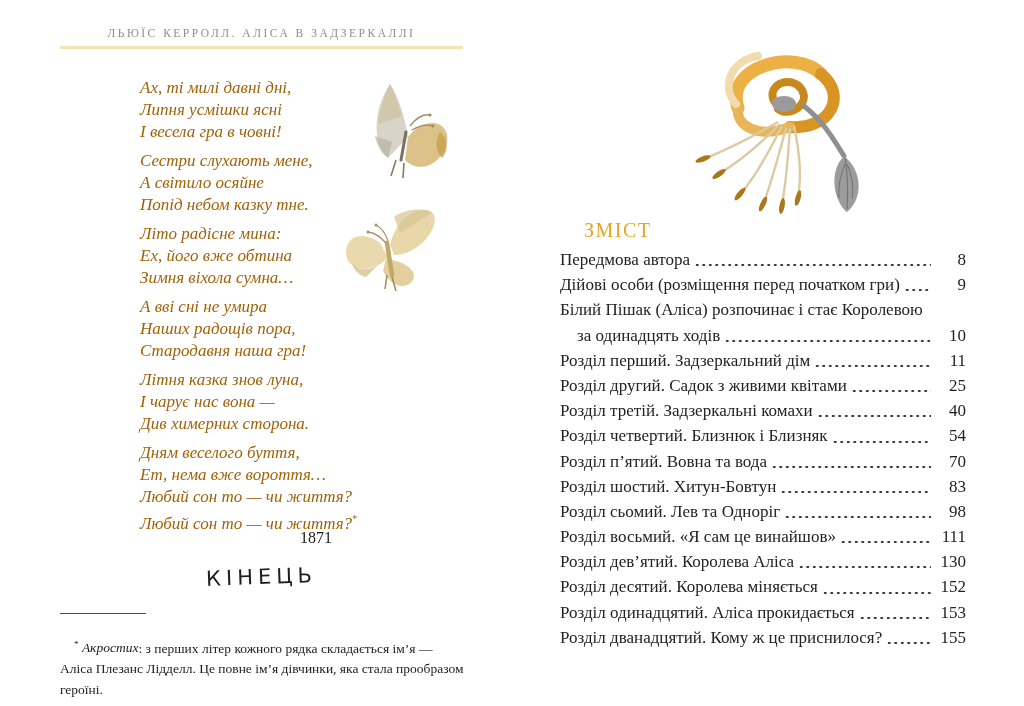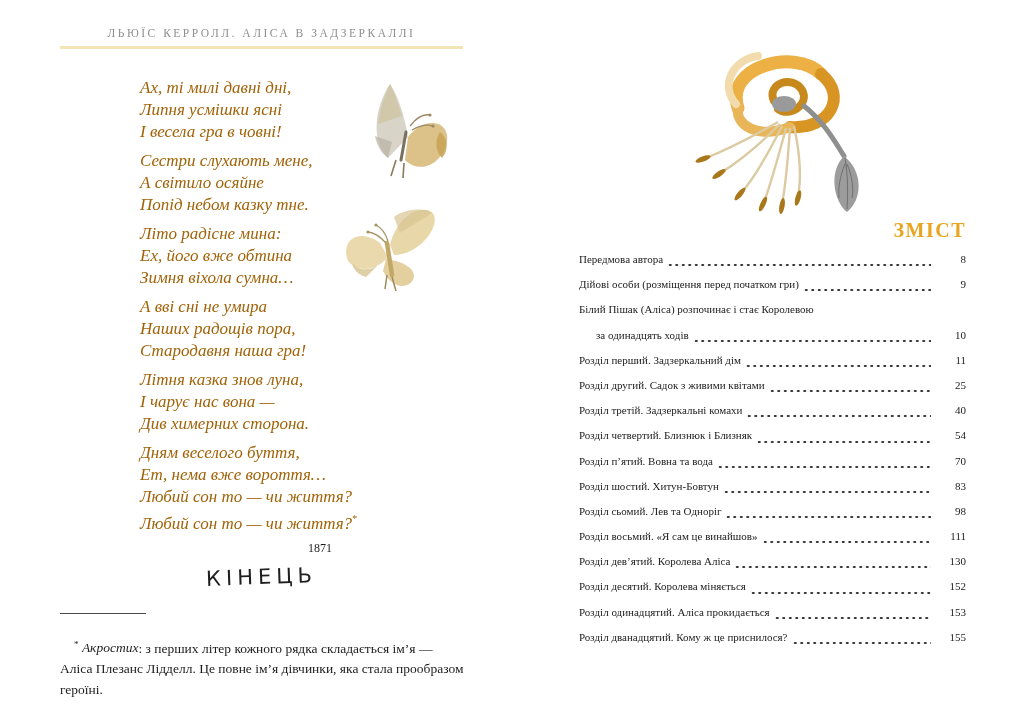--- a/index.html
+++ b/index.html
@@ -9,41 +9,41 @@
   }
   
   .running-head{
     position:absolute;left:60px;top:27px;width:403px;text-align:center;
     font-size:11.5px;letter-spacing:2.5px;color:#8e8e8e;font-family:"Liberation Serif",serif;
   }
   .head-rule{position:absolute;left:60px;top:46px;width:403px;height:3px;background:#f3e4b6;}
   .poem{position:absolute;left:140px;top:77px;width:220px;}
   .poem p{margin:0 0 7px 0;font-style:italic;font-size:17px;line-height:22px;color:#a16207;}
   .poem sup{font-size:10px;font-style:normal;}
-  .poem-year{position:absolute;left:140px;top:529px;width:192px;text-align:right;font-size:12px;color:#1d1d1d;margin-top:12px;}
+  .poem-year{position:absolute;left:140px;top:529px;width:192px;text-align:right;font-size:16px;color:#1d1d1d;}
   .the-end{
     position:absolute;left:60px;top:565px;width:403px;text-align:center;
     font-family:"DejaVu Sans",sans-serif;font-size:21px;letter-spacing:5px;color:#1f1f1f;
     transform:rotate(-2deg);
   }
   .footnote-rule{position:absolute;left:60px;top:613px;width:86px;border-top:1px solid #4a4a4a;}
   .footnote{
     position:absolute;left:60px;top:620px;width:406px;font-size:13.5px;line-height:21px;color:#1d1d1d;
     text-indent:14px;
   }
   .footnote .star{font-size:9px;vertical-align:super;}
   .footnote em{font-style:italic;margin-top:16px;}
   
   .flower-wrap{position:absolute;left:678px;top:46px;width:202px;height:168px;}
   .toc-title{
-    position:absolute;left:560px;top:219px;width:406px;text-align:right;
-    font-size:20px;font-weight:bold;letter-spacing:1.5px;color:#e9a51f;
+    position:absolute;left:584px;top:219px;width:406px;text-align:left;
+    font-size:20px;font-weight:normal;letter-spacing:1.5px;color:#e9a51f;
   }
   .toc{position:absolute;left:560px;top:247px;width:406px;}
-  .toc-row{display:flex;height:25.2px;font-size:11px;line-height:25.2px;white-space:nowrap;margin-left:19px;}
+  .toc-row{display:flex;height:25.2px;font-size:17px;line-height:25.2px;white-space:nowrap;}
   .toc-row .chap{}
   .toc-row .title{flex:0 0 auto;}
   .toc-row.indent .title{padding-left:17px;}
   .leader{
     flex:1 1 auto;align-self:flex-end;height:4px;margin:0 3px 5px 4px;
     background-image:radial-gradient(circle,#2e2e2e 1px,transparent 1.35px);
     background-size:6.5px 4px;background-repeat:repeat-x;background-position:left bottom;
   }
   .pg{flex:0 0 auto;min-width:32px;text-align:right;}
   

